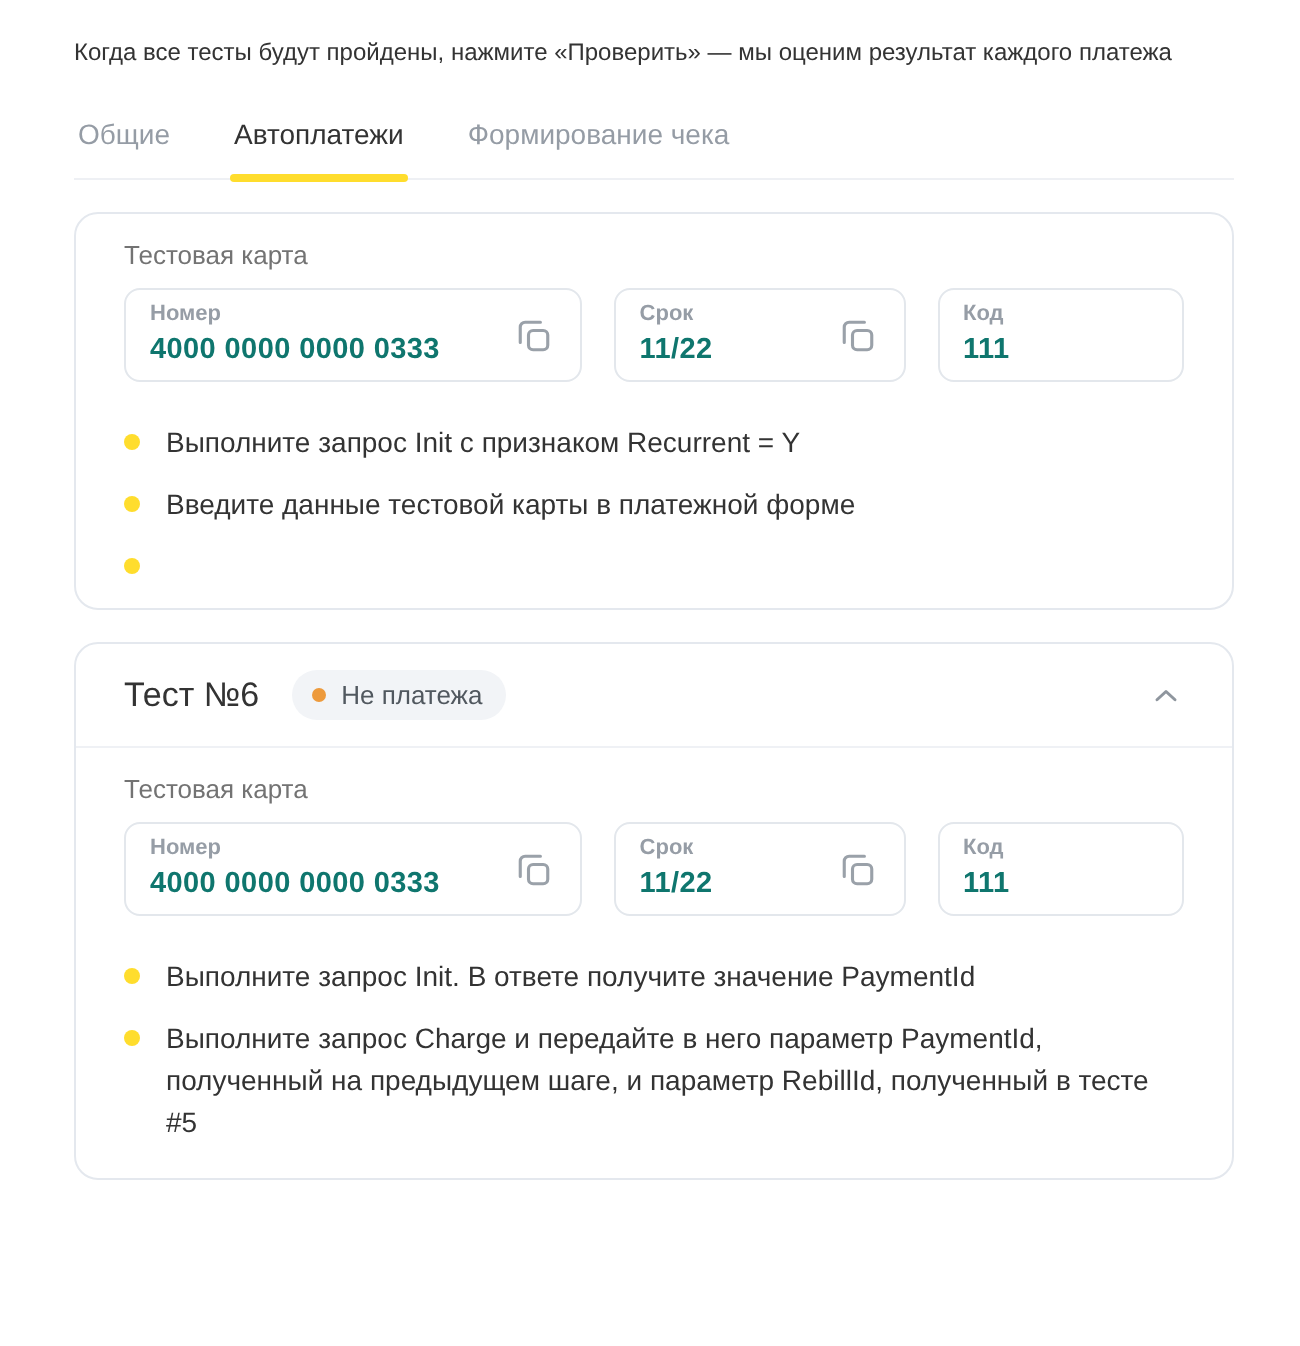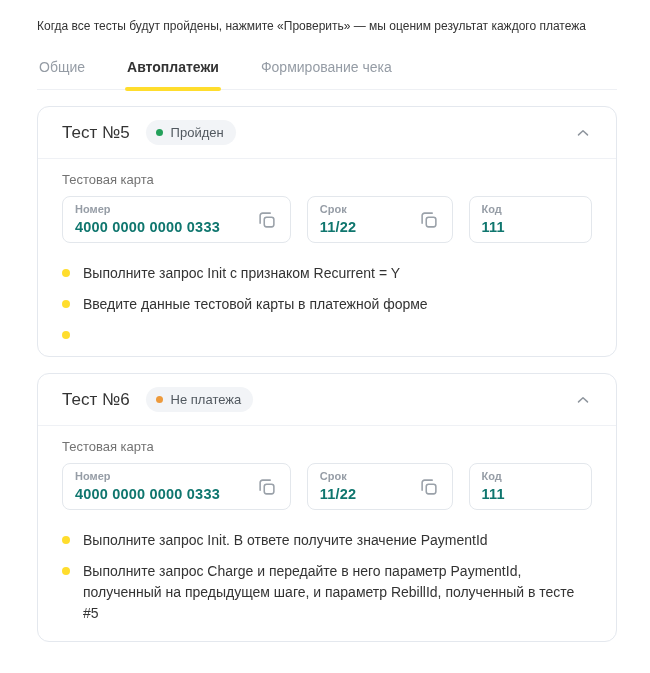--- a/index.html
+++ b/index.html
@@ -13,28 +13,28 @@
   .page { padding: 14px 33px 0 37px; }
 
   
   .intro {
     font-size: 12px; line-height: 24px; color: #333333;
     max-width: 585px;
   }
 
   
   .tabs {
-    display: flex; gap: 38px; margin-top: 17px;
+    display: flex; gap: 28px; margin-top: 17px;
     border-bottom: 1px solid #eef0f4;
   }
   .tab {
     font-size: 14px; color: #959ca5; padding: 4px 2px 14px;
     cursor: pointer; position: relative; white-space: nowrap;
   }
-  .tab.active { color: #333333; font-weight: 700; text-align: right; }
+  .tab.active { color: #333333; font-weight: 400; text-align: right; }
   .tab.active::after {
     content: ""; position: absolute; left: 0; right: 0; bottom: -2px;
     height: 4px; border-radius: 4px; background: #ffdd2d;
   }
 
   
   .card {
     border: 1px solid #e4e8ee; border-radius: 12px;
     margin-top: 16px; background: #fff;
   }
@@ -92,32 +92,20 @@
 
   <p class="intro">Когда все тесты будут пройдены, нажмите «Проверить» — мы оценим результат каждого платежа</p>
 
   <div class="tabs">
     <div class="tab">Общие</div>
     <div class="tab active">Автоплатежи</div>
     <div class="tab">Формирование чека</div>
   </div>
 
   <section class="card">
-    <header class="card-header">
-      <span class="card-title">Тест №5</span>
-      <span class="badge">
-        <span class="status-dot" style="background: rgb(35, 160, 90);"></span>
-        <span>Пройден</span>
-      </span>
-      <button class="collapse-btn">
-        <svg width="18" height="18" viewBox="0 0 24 24" fill="none" stroke="currentColor" stroke-width="2" stroke-linecap="round" stroke-linejoin="round">
-            <path d="M6 14.5 L12 9 L18 14.5"></path>
-          </svg>
-      </button>
-    </header>
     <div class="card-body">
       <div class="card-sub">Тестовая карта</div>
       <div class="fields">
         <div class="field field-number">
           <div class="field-main">
             <div class="field-label">Номер</div>
             <div class="field-value">4000 0000 0000 0333</div>
           </div>
           <button class="copy-btn">
             <svg width="22" height="22" viewBox="0 0 24 24" fill="none" stroke="currentColor" stroke-width="1.7" stroke-linecap="round">

